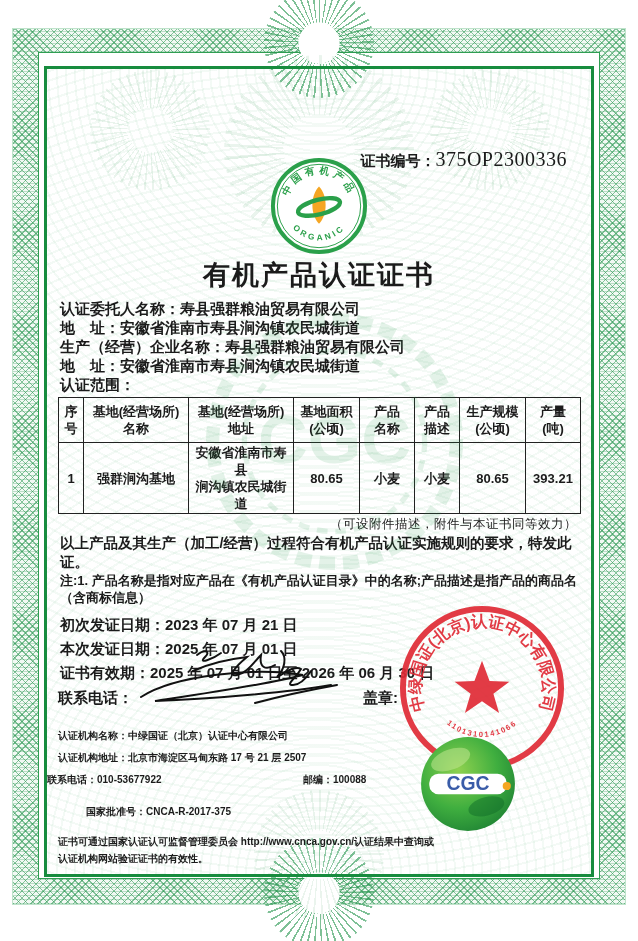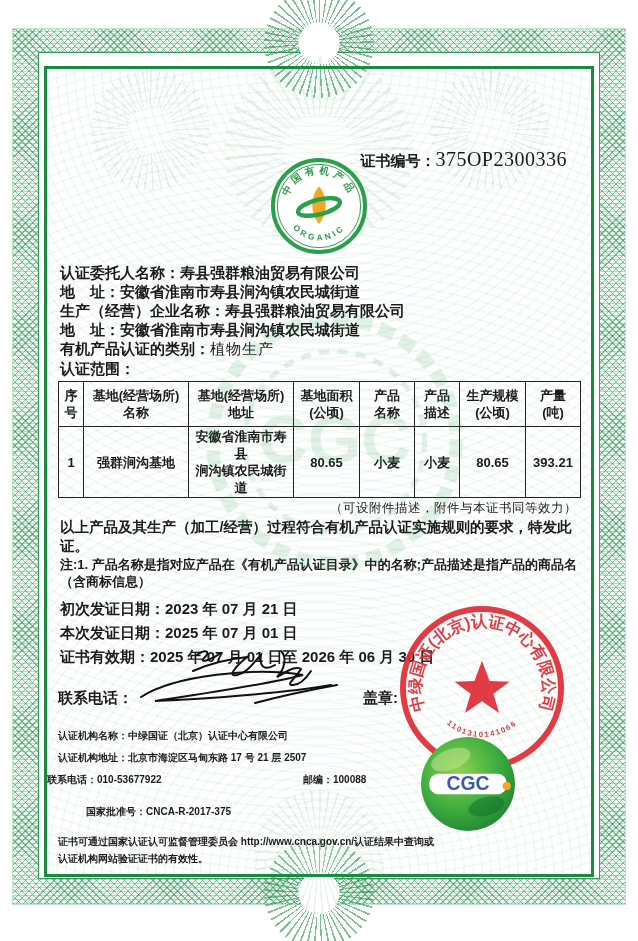--- a/index.html
+++ b/index.html
@@ -109,27 +109,27 @@
       <text font-size="10" font-weight="bold" fill="#2aa04a" letter-spacing="4" font-family="Liberation Sans,sans-serif">
         <textPath href="#arcTop" startOffset="50%" text-anchor="middle">中国有机产品</textPath>
       </text>
       <text font-size="8.5" font-weight="bold" fill="#2aa04a" letter-spacing="3" font-family="Liberation Sans,sans-serif">
         <textPath href="#arcBot" startOffset="50%" text-anchor="middle">ORGANIC</textPath>
       </text>
       <path d="M50,30 C59,39 59,59 50,68 C41,59 41,39 50,30 Z" fill="#f5a623"></path>
       <ellipse cx="50" cy="51" rx="22" ry="7.5" fill="none" stroke="#2aa04a" stroke-width="4.5" transform="rotate(-14 50 51)"></ellipse>
     </svg>
 
+    <div class="title">有机产品认证证书</div>
 
     <div class="fields">
       <div class="fline"><span>认证委托人名称：</span><span>寿县强群粮油贸易有限公司</span></div>
       <div class="fline"><span>地　址：</span><span>安徽省淮南市寿县涧沟镇农民城街道</span></div>
       <div class="fline"><span>生产（经营）企业名称：</span><span>寿县强群粮油贸易有限公司</span></div>
       <div class="fline"><span>地　址：</span><span>安徽省淮南市寿县涧沟镇农民城街道</span></div>
-      <div class="fline"><span>有机产品认证的类别：</span><span class="kai">植物生产</span></div>
       <div class="fline"><span>认证范围：</span><span></span></div>
     </div>
 
     <table class="scope">
       <colgroup>
         <col style="width:25px">
           <col style="width:105px">
           <col style="width:105px">
           <col style="width:66px">
         <col style="width:55px">

